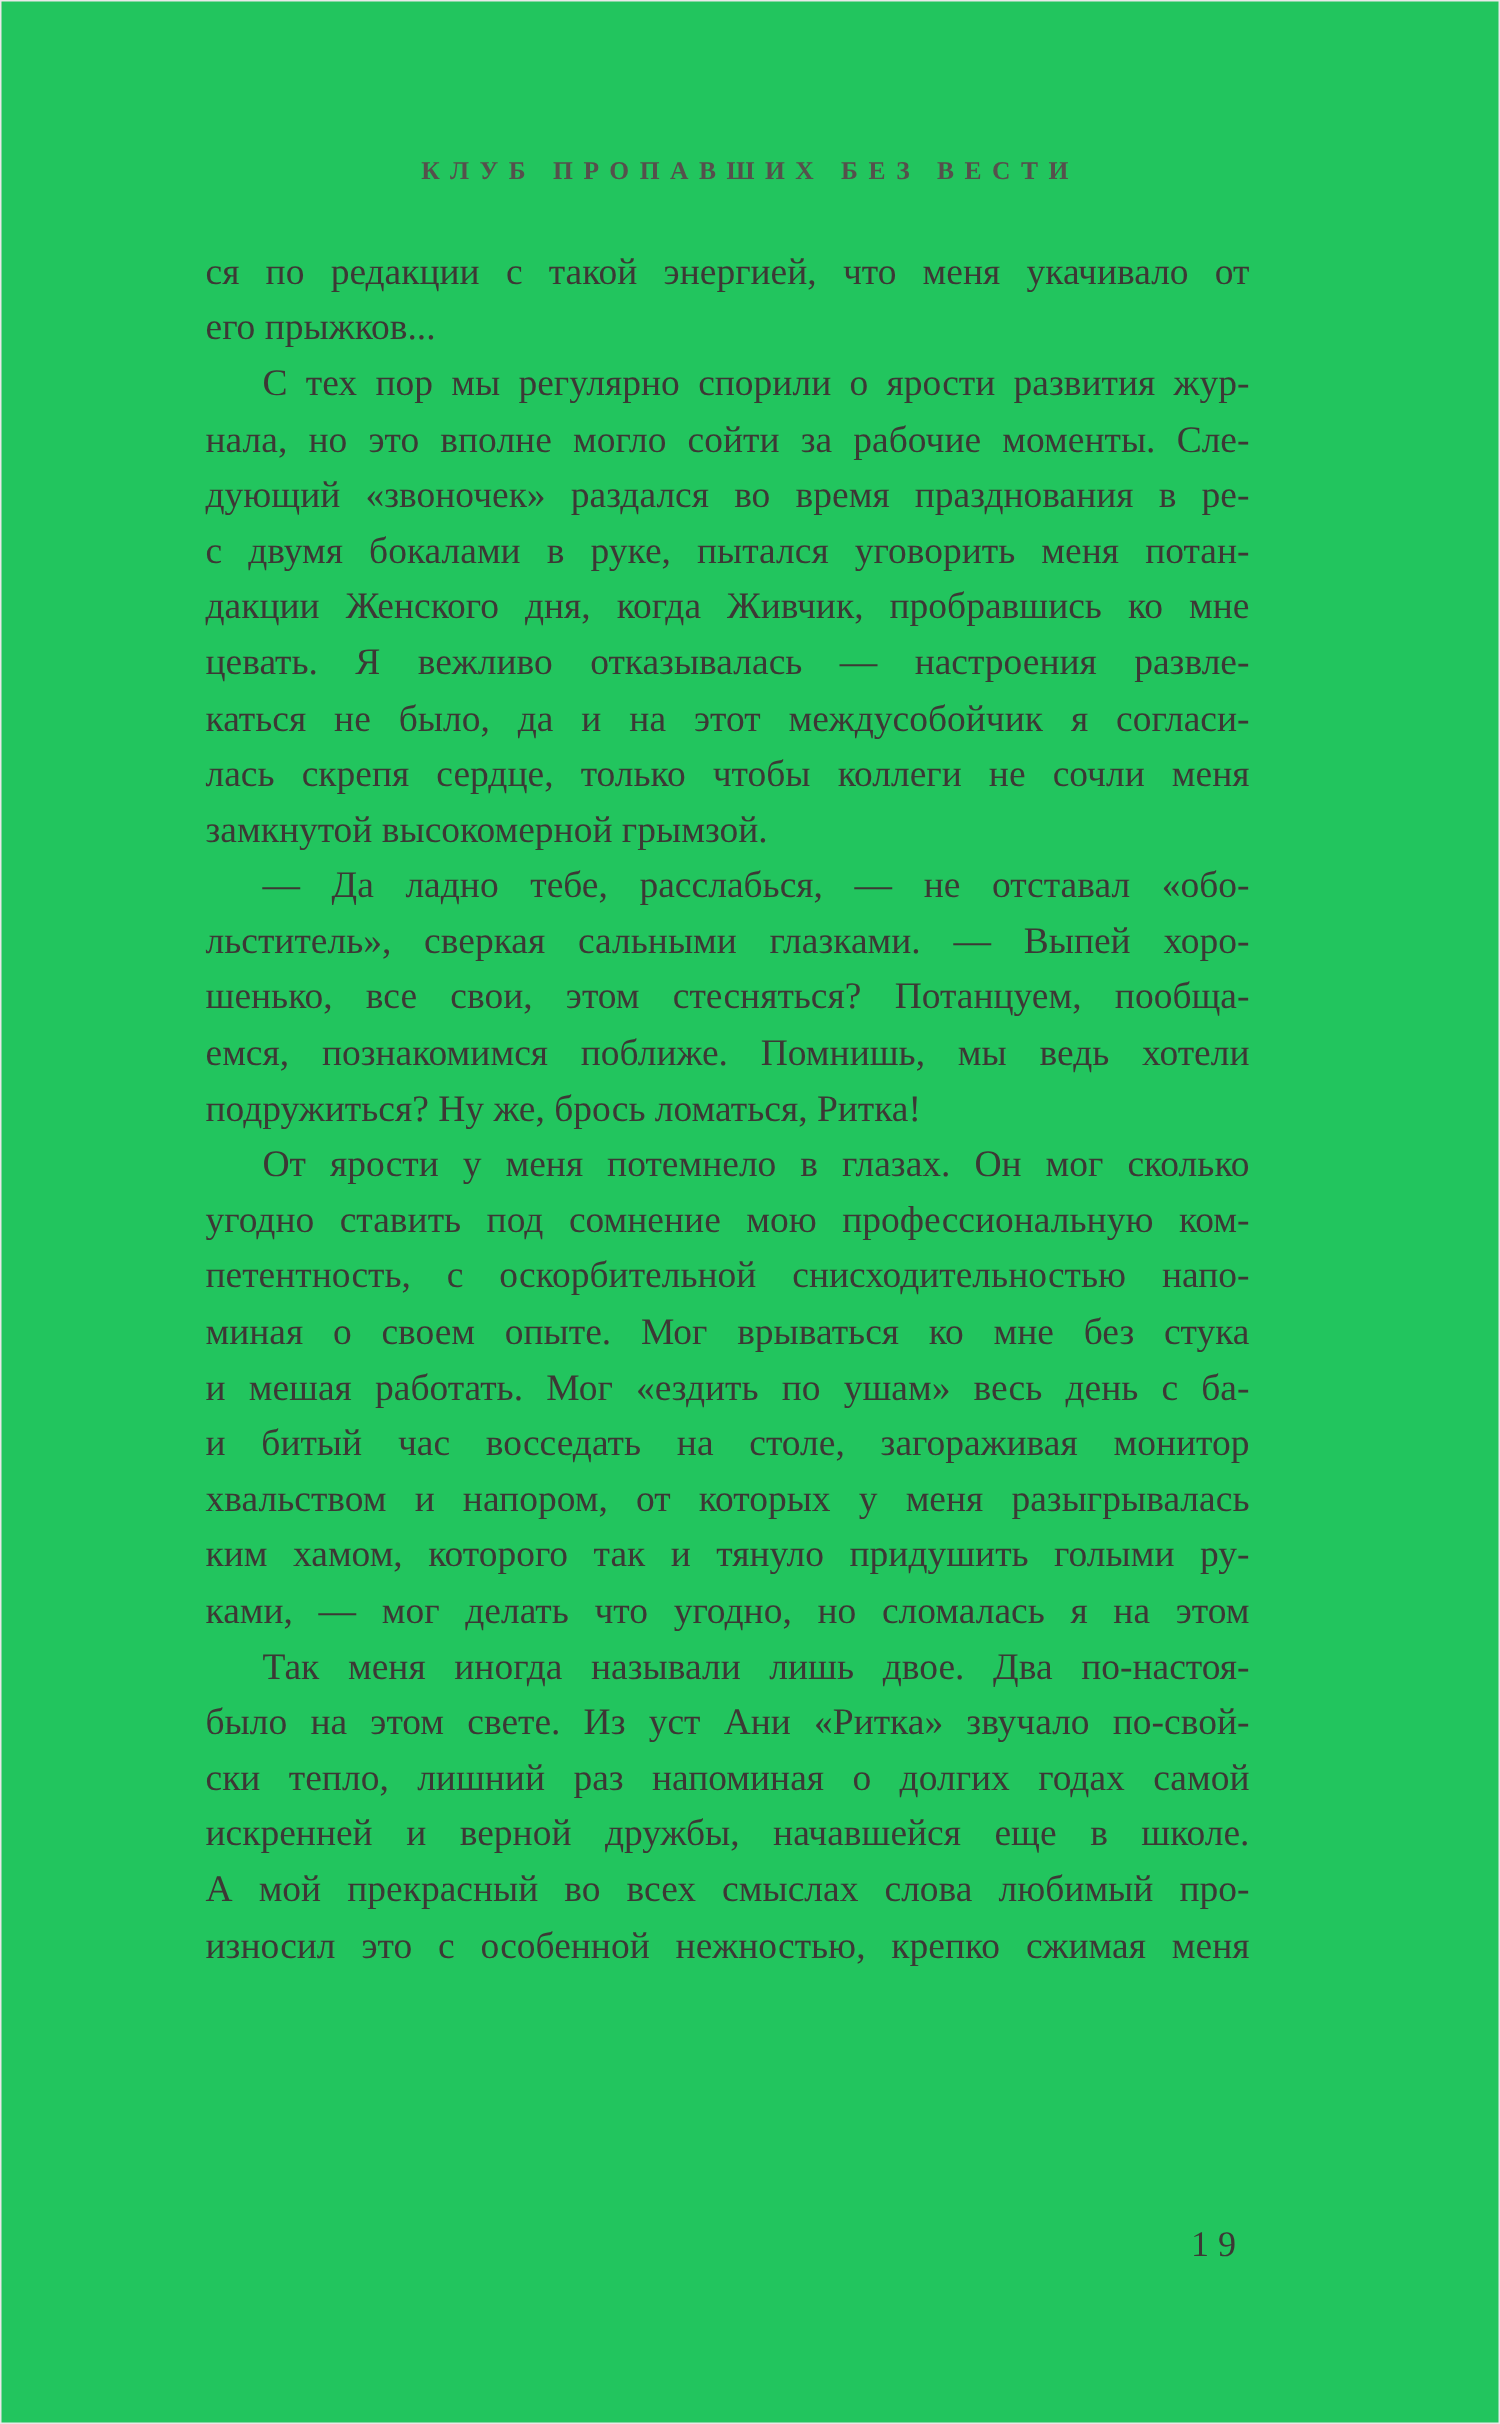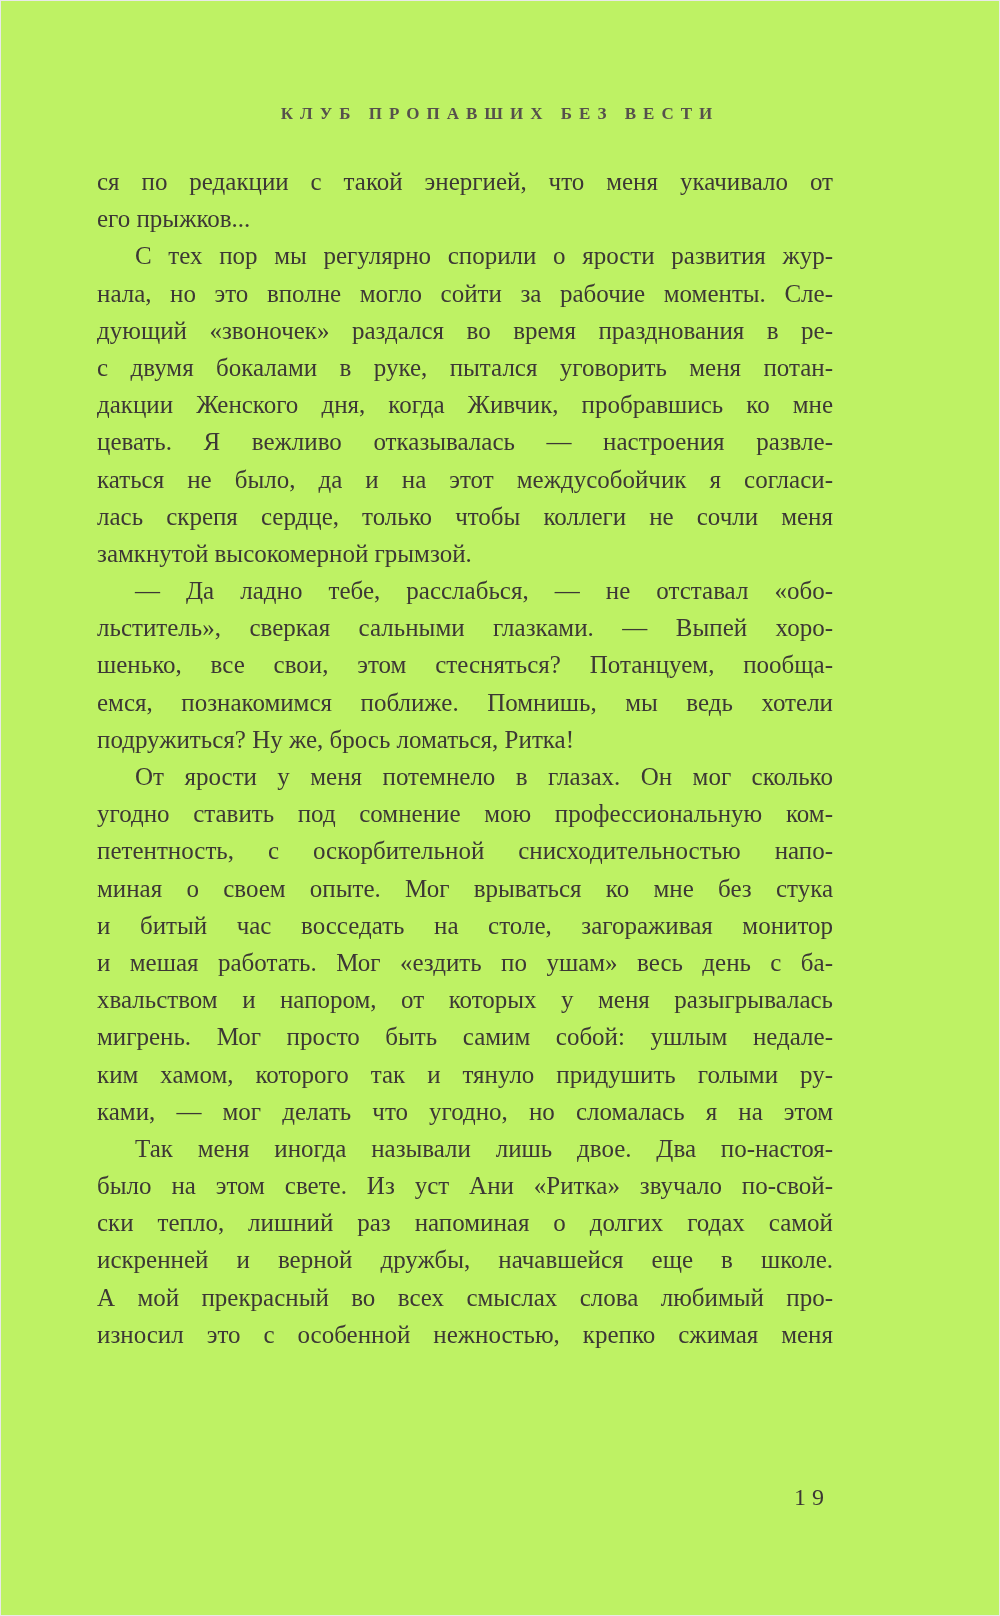--- a/index.html
+++ b/index.html
@@ -12,21 +12,21 @@
     background: #ffffff;
     font-family: "Liberation Serif", "DejaVu Serif", serif;
     color: #3d3835;
     overflow: hidden;
   }
   .page {
     position: relative;
     width: 1000px;
     height: 1616px;
     box-sizing: border-box;
-    background: #bef264;
+    background: #22c55e;
     box-shadow: inset 0 0 0 1px #e9e9e9;
   }
   .running-header {
     position: absolute;
     top: 104px;
     left: 0;
     width: 100%;
     text-align: center;
     font-size: 17px;
     font-weight: bold;
@@ -41,20 +41,21 @@
   }
   .line {
     font-size: 25px;
     line-height: 37.2px;
     height: 37.2px;
     text-align: justify;
     text-align-last: justify;
     -moz-text-align-last: justify;
     white-space: normal;
     color: #3d3835;
+    margin-left: 40px;
   }
   .line.indent {
     padding-left: 38px;
   }
   .line.last {
     text-align-last: left;
     -moz-text-align-last: left;
   }
   .page-number {
     position: absolute;
@@ -85,24 +86,23 @@
       <div class="line last">замкнутой высокомерной грымзой.</div>
       <div class="line indent">— Да ладно тебе, расслабься, — не отставал «обо-</div>
       <div class="line">льститель», сверкая сальными глазками. — Выпей хоро-</div>
       <div class="line">шенько, все свои, этом стесняться? Потанцуем, пообща-</div>
       <div class="line">емся, познакомимся поближе. Помнишь, мы ведь хотели</div>
       <div class="line last">подружиться? Ну же, брось ломаться, Ритка!</div>
       <div class="line indent">От ярости у меня потемнело в глазах. Он мог сколько</div>
       <div class="line">угодно ставить под сомнение мою профессиональную ком-</div>
       <div class="line">петентность, с оскорбительной снисходительностью напо-</div>
       <div class="line">миная о своем опыте. Мог врываться ко мне без стука</div>
+      <div class="line">и мешая работать. Мог «ездить по ушам» весь день с ба-</div>
       <div class="line">и битый час восседать на столе, загораживая монитор</div>
-      <div class="line">и мешая работать. Мог «ездить по ушам» весь день с ба-</div>
       <div class="line">хвальством и напором, от которых у меня разыгрывалась</div>
-      <div class="line">мигрень. Мог просто быть самим собой: ушлым недале-</div>
       <div class="line">ким хамом, которого так и тянуло придушить голыми ру-</div>
       <div class="line">ками, — мог делать что угодно, но сломалась я на этом</div>
       <div class="line indent">Так меня иногда называли лишь двое. Два по-настоя-</div>
       <div class="line">было на этом свете. Из уст Ани «Ритка» звучало по-свой-</div>
       <div class="line">ски тепло, лишний раз напоминая о долгих годах самой</div>
       <div class="line">искренней и верной дружбы, начавшейся еще в школе.</div>
       <div class="line">А мой прекрасный во всех смыслах слова любимый про-</div>
       <div class="line">износил это с особенной нежностью, крепко сжимая меня</div>
     </div>
 

